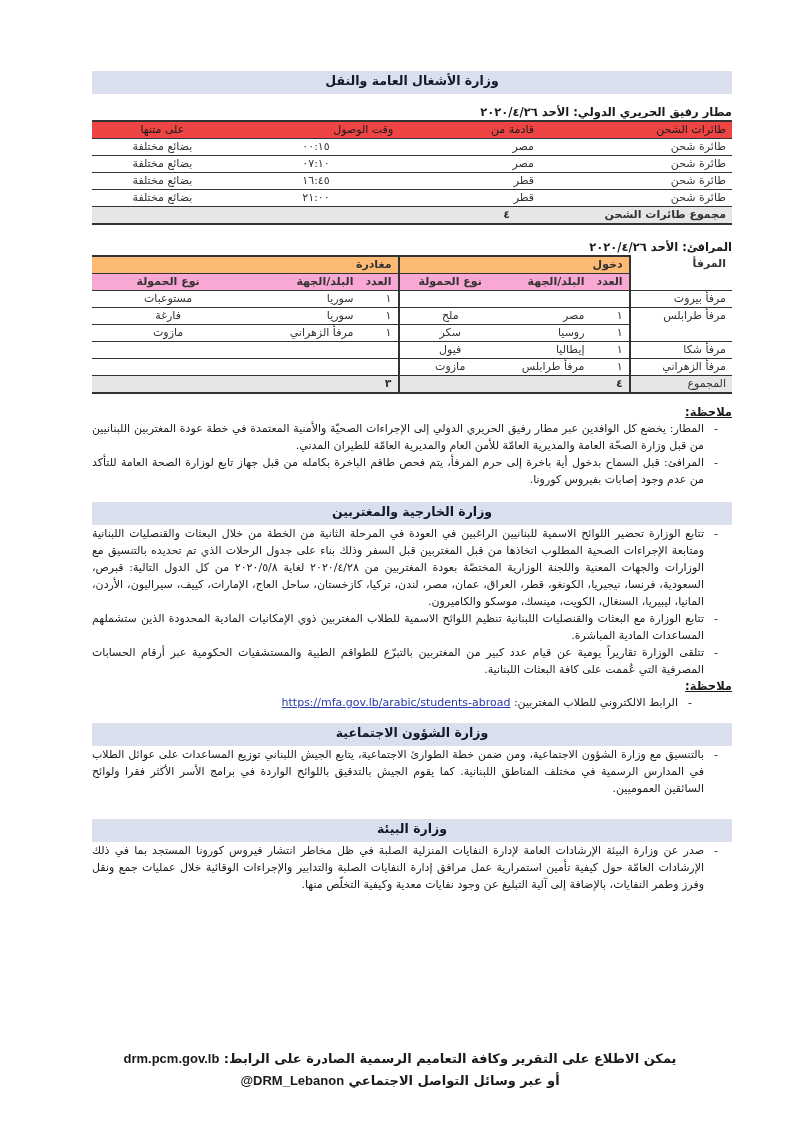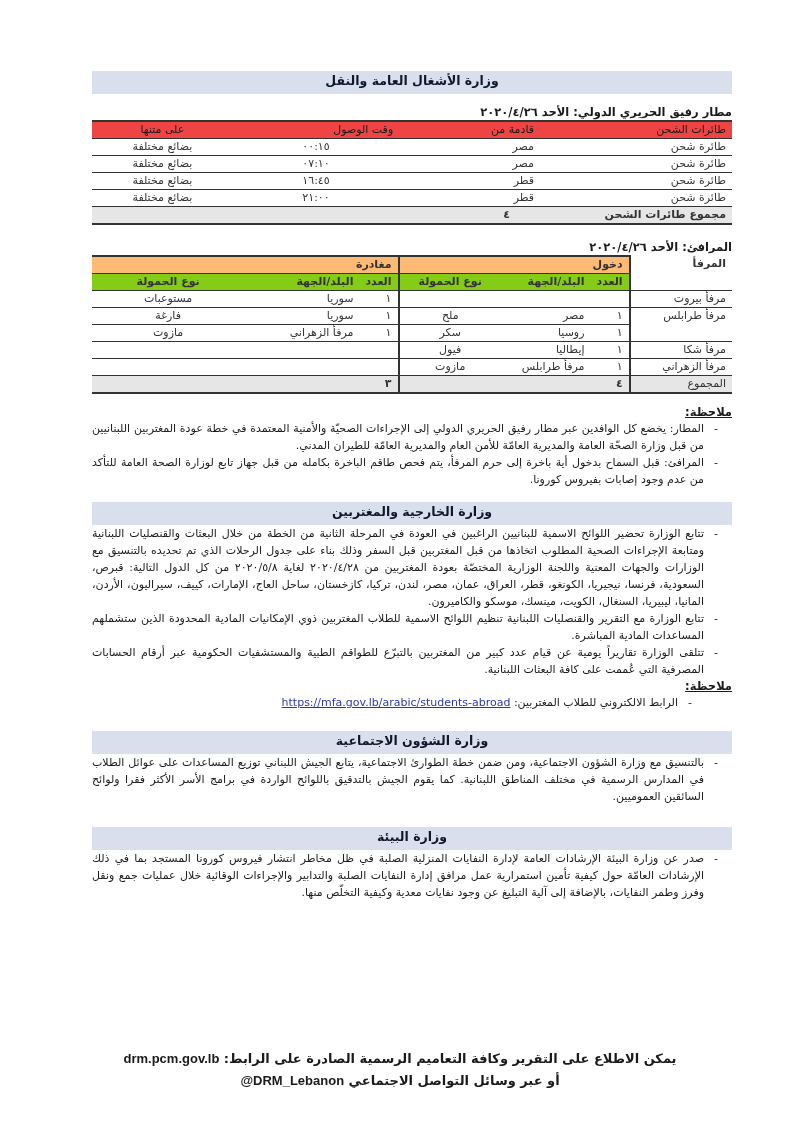--- a/index.html
+++ b/index.html
@@ -9,21 +9,21 @@
   .tbl-title{font-weight:bold;font-size:11.5px;margin-top:0;height:16px;line-height:16px;}
   table{border-collapse:collapse;width:100%;font-size:11px;direction:rtl;}
   td,th{padding:0 6px;height:16px;line-height:16px;font-weight:normal;}
   .t1 th{background:#ef4444;font-weight:normal;text-align:right;border-top:2px solid #333;border-bottom:1px solid #333;margin-left:6px;}
   .t1 td{border-bottom:1px solid #333;text-align:right;color:#333;}
   .t1 td.c{text-align:center;}
   .t1 tr.total td{background:#e6e6e6;font-weight:bold;border-bottom:2px solid #333;}
   .t2{font-size:11px;}
   .t2 td{border-bottom:1px solid #333;text-align:right;color:#333;}
   .t2 .hdr1 td.grp{background:#fdba74;font-weight:bold;border-top:2px solid #333;}
-  .t2 .hdr2 td{background:#84cc16;font-weight:bold;}
+  .t2 .hdr2 td{background:#f9a8d4;font-weight:bold;}
   .t2 td.port{border-left:2px solid #333;font-weight:normal;border-bottom:1px solid #333;}
   .t2 td.sep{border-left:2px solid #333;}
   .t2 tr.total td{background:#e6e6e6;font-weight:bold;border-bottom:2px solid #333;}
   .t2 td.nob{border-bottom:none;}
   .note-title{font-weight:bold;font-size:11.5px;text-decoration:underline;margin-top:6px;line-height:16px;}
   ul.dash{list-style:none;margin:0;padding:0 14px 0 0;font-size:11px;line-height:17px;text-align:justify;}
   ul.dash li{position:relative;padding-right:14px;}
   ul.dash li::before{content:"-";position:absolute;right:0;top:0;}
   .link{color:#2a3aa8;text-decoration:underline;direction:ltr;unicode-bidi:embed;font-family:"DejaVu Sans",sans-serif;}
   .footer{position:absolute;left:0;width:800px;text-align:center;font-weight:bold;font-size:13px;direction:rtl;line-height:22px;}
@@ -148,31 +148,31 @@
 
   <div class="note-title" style="margin-top:10px;">ملاحظة:</div>
   <ul class="dash">
     <li>المطار: يخضع كل الوافدين عبر مطار رفيق الحريري الدولي إلى الإجراءات الصحيّة والأمنية المعتمدة في خطة عودة المغتربين اللبنانيين من قبل وزارة الصحّة العامة والمديرية العامّة للأمن العام والمديرية العامّة للطيران المدني.</li>
     <li>المرافئ: قبل السماح بدخول أية باخرة إلى حرم المرفأ، يتم فحص طاقم الباخرة بكامله من قبل جهاز تابع لوزارة الصحة العامة للتأكد من عدم وجود إصابات بفيروس كورونا.</li>
   </ul>
 
   <div class="sec-head" style="margin-top:14px;">وزارة الخارجية والمغتربين</div>
   <ul class="dash">
     <li>تتابع الوزارة تحضير اللوائح الاسمية للبنانيين الراغبين في العودة في المرحلة الثانية من الخطة من خلال البعثات والقنصليات اللبنانية ومتابعة الإجراءات الصحية المطلوب اتخاذها من قبل المغتربين قبل السفر وذلك بناء على جدول الرحلات الذي تم تحديده بالتنسيق مع الوزارات والجهات المعنية واللجنة الوزارية المختصّة بعودة المغتربين من ٢٠٢٠/٤/٢٨ لغاية ٢٠٢٠/٥/٨ من كل الدول التالية: قبرص، السعودية، فرنسا، نيجيريا، الكونغو، قطر، العراق، عمان، مصر، لندن، تركيا، كازخستان، ساحل العاج، الإمارات، كييف، سيراليون، الأردن، المانيا، ليبيريا، السنغال، الكويت، مينسك، موسكو والكاميرون.</li>
-    <li>تتابع الوزارة مع التقرير والقنصليات اللبنانية تنظيم اللوائح الاسمية للطلاب المغتربين ذوي الإمكانيات المادية المحدودة الذين ستشملهم المساعدات المادية المباشرة.</li>
+    <li>تتابع الوزارة مع البعثات والقنصليات اللبنانية تنظيم اللوائح الاسمية للطلاب المغتربين ذوي الإمكانيات المادية المحدودة الذين ستشملهم المساعدات المادية المباشرة.</li>
     <li>تتلقى الوزارة تقاريراً يومية عن قيام عدد كبير من المغتربين بالتبرّع للطواقم الطبية والمستشفيات الحكومية عبر أرقام الحسابات المصرفية التي عُممت على كافة البعثات اللبنانية.</li>
   </ul>
   <div class="note-title" style="margin-top:0;">ملاحظة:</div>
   <ul class="dash" style="padding-right:40px;">
     <li>
       <span>الرابط الالكتروني للطلاب المغتربين: </span><span class="link">https://mfa.gov.lb/arabic/students-abroad</span>
     </li>
   </ul>
 
-  <div class="sec-head" style="margin-top:20px;text-align:center;">وزارة الشؤون الاجتماعية</div>
+  <div class="sec-head" style="margin-top:12px;text-align:center;">وزارة الشؤون الاجتماعية</div>
   <ul class="dash">
     <li>بالتنسيق مع وزارة الشؤون الاجتماعية، ومن ضمن خطة الطوارئ الاجتماعية، يتابع الجيش اللبناني توزيع المساعدات على عوائل الطلاب في المدارس الرسمية في مختلف المناطق اللبنانية. كما يقوم الجيش بالتدقيق باللوائح الواردة في برامج الأسر الأكثر فقرا ولوائح السائقين العموميين.</li>
   </ul>
 
   <div class="sec-head" style="margin-top:22px;">وزارة البيئة</div>
   <ul class="dash">
     <li>صدر عن وزارة البيئة الإرشادات العامة لإدارة النفايات المنزلية الصلبة في ظل مخاطر انتشار فيروس كورونا المستجد بما في ذلك الإرشادات العامّة حول كيفية تأمين استمرارية عمل مرافق إدارة النفايات الصلبة والتدابير والإجراءات الوقائية خلال عمليات جمع ونقل وفرز وطمر النفايات، بالإضافة إلى آلية التبليغ عن وجود نفايات معدية وكيفية التخلّص منها.</li>
   </ul>
 </div>
 

